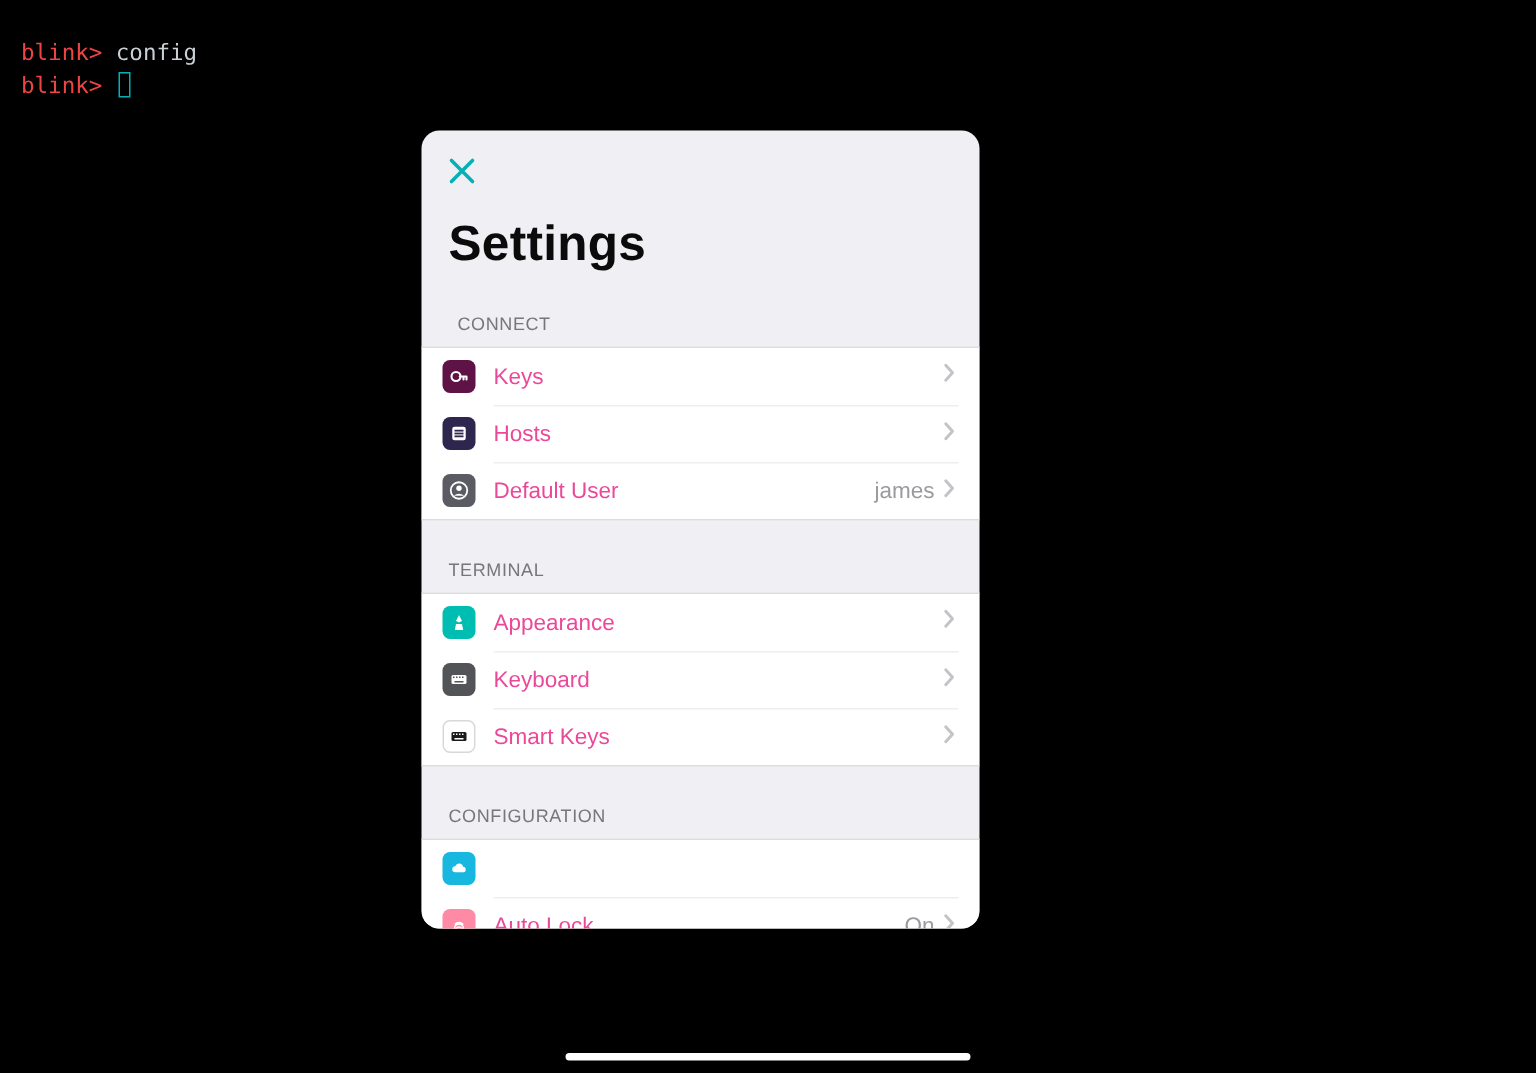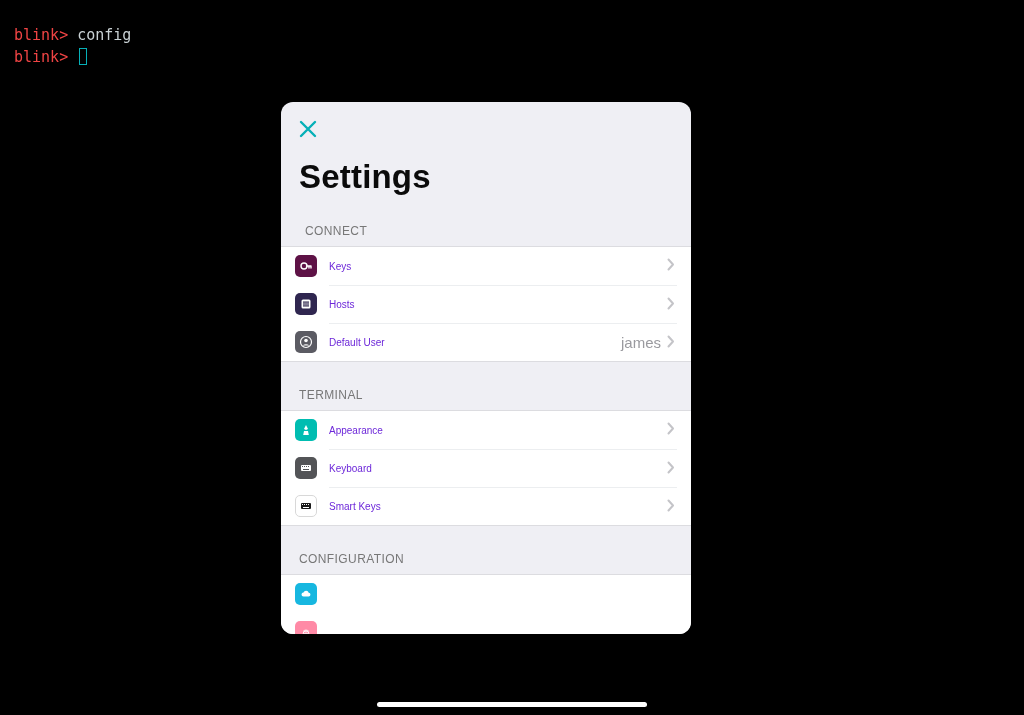--- a/index.html
+++ b/index.html
@@ -40,22 +40,22 @@
       width: 270px;
       height: 5px;
       border-radius: 3px;
       background: #fff;
     }
 
     
     .modal {
       position: absolute;
       left: 281px;
-      top: 102px;
-      width: 410px;
+      top: 87px;
+      width: 372px;
       height: 532px;
       border-radius: 12px;
       background: #efeff4;
       box-shadow: 0 20px 60px rgba(0,0,0,0.6);
       overflow: hidden;
     }
 
     .modal-header {
       padding: 18px 18px 0 18px;
     }
@@ -114,22 +114,22 @@
       border-radius: 5px;
       flex: 0 0 22px;
       margin-right: 12px;
       display: flex;
       align-items: center;
       justify-content: center;
     }
     .row .icon svg { display: block; }
 
     .row .label {
-      font-size: 10px;
-      color: #6d28d9;
+      font-size: 15px;
+      color: #ec4899;
       flex: 1;
     }
     .row .value {
       font-size: 15px;
       color: #9a9a9f;
       margin-right: 6px;
     }
     .chevron {
       color: #c4c4c8;
       flex: 0 0 auto;
@@ -287,19 +287,26 @@
           </svg>
       </span>
     </div>
 
     <div class="row">
       <span class="icon ic-lock">
         <svg width="14" height="14" viewBox="0 0 14 14">
             <path d="M4 9 a3 3 0 0 1 6 0 M5 10 a2 2 0 0 1 4 0 M6 11 a1 1 0 0 1 2 0 M4.5 6 a3.5 3.5 0 0 1 5 0" fill="none" stroke="#fff" stroke-width="1" stroke-linecap="round"></path>
           </svg>
       </span>
+      <div class="row-main">
+        <span class="label">Auto Lock</span>
+        <span class="value">On</span>
+        <span class="chevron"><svg width="8" height="13" viewBox="0 0 8 13">
+              <path d="M1.5 1.5 L6 6.5 L1.5 11.5" stroke="#c4c4c8" stroke-width="2" fill="none" stroke-linecap="round" stroke-linejoin="round"></path>
+            </svg></span>
+      </div>
     </div>
 
   </div>
 
 </div>
 
 <div class="home-indicator"></div>
 
 </body></html>

